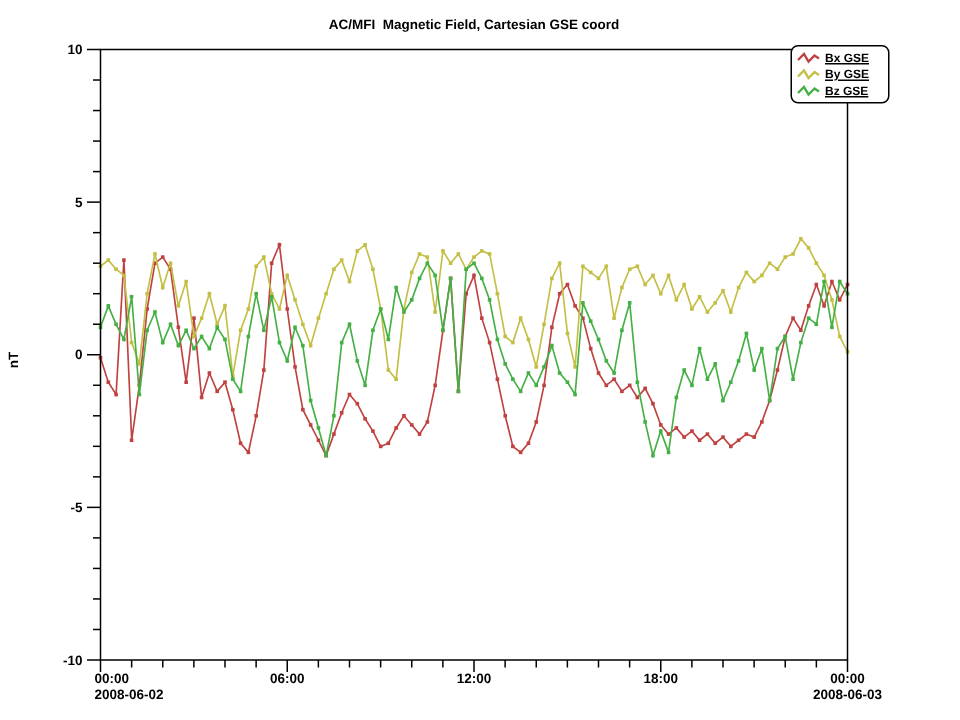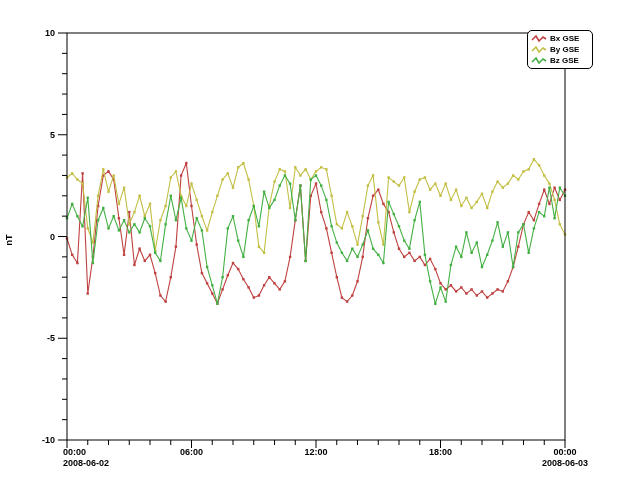--- a/index.html
+++ b/index.html
@@ -3,30 +3,31 @@
 <meta charset="utf-8">
 <style>
   html,body{margin:0;padding:0;background:#fff;}
   .screen{position:relative;width:640px;height:480px;background:#fff;overflow:hidden;
           font-family:"Liberation Sans",sans-serif;}
   .title{position:absolute;left:67px;top:11px;width:498px;text-align:center;
          font:bold 9px "Liberation Sans",sans-serif;color:#000;white-space:pre;}
   #plot{position:absolute;left:0;top:0;}
   #plot text{font:bold 9px "Liberation Sans",sans-serif;fill:#000;}
   .legend{position:absolute;left:527px;top:30px;width:66px;box-sizing:border-box;
-          border:1px solid #000;border-radius:5px;background:#fff;padding:2px 3px 2px 3px;}
+          border:1px solid #000;border-radius:5px;background:#fff;padding:2px 3px 2px 3px;text-decoration:underline;}
   .lrow{display:flex;align-items:center;height:11px;}
   .lrow svg{flex:0 0 17px;width:17px;height:9px;margin-right:2px;}
   .lrow span{font:bold 8px "Liberation Sans",sans-serif;color:#000;white-space:pre;}
 </style>
 </head>
 <body>
 
 <div class="screen">
 
+  <div class="title">AC/MFI  Magnetic Field, Cartesian GSE coord</div>
 
   <svg id="plot" width="640" height="480">
     <text x="12" y="240" text-anchor="middle" transform="rotate(-90 12 240)">nT</text>
   <line x1="67" x2="58" y1="440" y2="440" stroke="#000000" stroke-width="1"></line>
       <line x1="67" x2="62" y1="419.65" y2="419.65" stroke="#000000" stroke-width="1"></line>
       <line x1="67" x2="62" y1="399.3" y2="399.3" stroke="#000000" stroke-width="1"></line>
       <line x1="67" x2="62" y1="378.95" y2="378.95" stroke="#000000" stroke-width="1"></line>
       <line x1="67" x2="62" y1="358.6" y2="358.6" stroke="#000000" stroke-width="1"></line>
       <line x1="67" x2="58" y1="338.25" y2="338.25" stroke="#000000" stroke-width="1"></line>
       <line x1="67" x2="62" y1="317.9" y2="317.9" stroke="#000000" stroke-width="1"></line>

